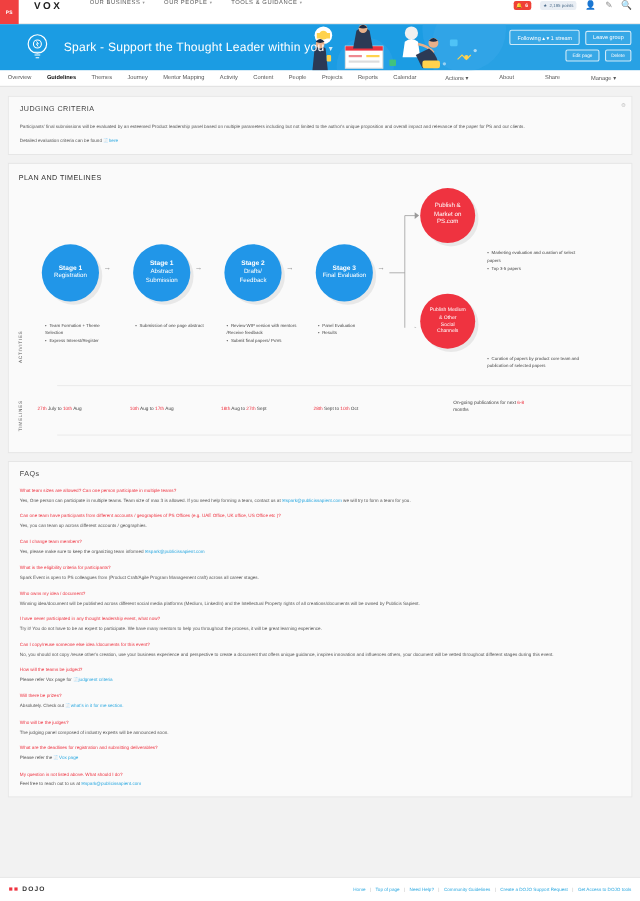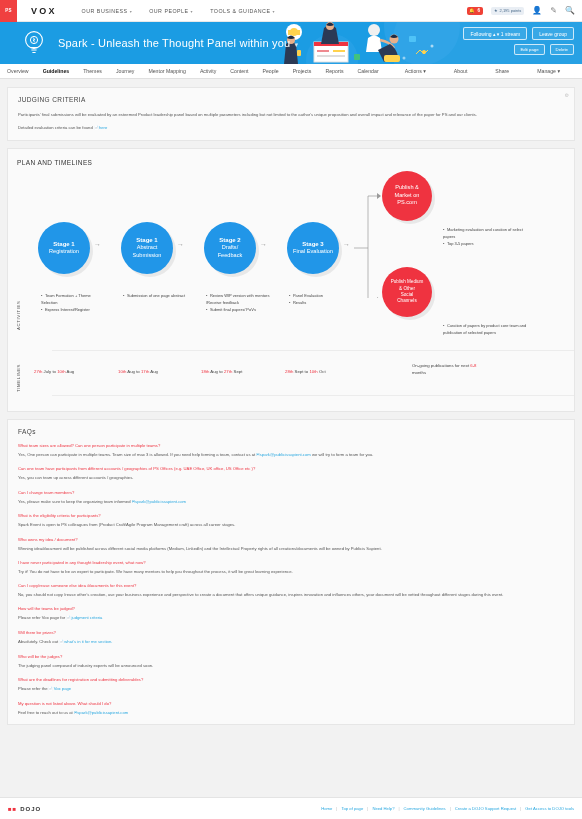--- a/index.html
+++ b/index.html
@@ -6,21 +6,21 @@
   html, body {
     width: 582px; height: 819px;
     font-family: "Liberation Sans", sans-serif;
     background: #f2f2f2;
     overflow: hidden;
   }
 
   
   .topnav {
     height: 22px; background: #ffffff;
-    display: flex; align-items: center;
+    display: flex; 
     border-bottom: 1px solid #e8e8e8;
     position: relative;
   }
   .ps-logo {
     width: 17px; height: 22px; background: #f04040;
     color: #fff; font-size: 4.5px; line-height: 5px;
     display: flex; flex-direction: column; align-items: center;
     justify-content: center; font-weight: bold; letter-spacing: .3px;
   }
   .vox-logo {
@@ -223,21 +223,21 @@
 <div class="banner">
   <div class="bulb-icon">
     <svg width="24" height="26" viewBox="0 0 24 26">
       <circle cx="12" cy="10" r="8.4" fill="none" stroke="#ffffff" stroke-width="1.1"></circle>
       <circle cx="12" cy="10" r="3.6" fill="none" stroke="#ffffff" stroke-width="1"></circle>
       <path d="M11.2 7.6 L12.9 9.9 L11.1 9.9 L12.6 12.3" fill="none" stroke="#ffffff" stroke-width=".9"></path>
       <path d="M8.8 17.5 h6.4 M9.4 20 h5.2 M10.4 22.5 h3.2" stroke="#ffffff" stroke-width="1" fill="none"></path>
     </svg>
   </div>
   <div class="banner-title">
-    <span>Spark - Unleash the Thought Panel within you</span><span class="caret">▾</span>
+    <span>Spark - Support the Thought Leader within you</span><span class="caret">▾</span>
   </div>
 
   <svg class="banner-art" viewBox="0 0 200 42">
     <circle cx="150" cy="5" r="38" fill="#3aa9ea" opacity=".45"></circle>
     <circle cx="60" cy="38" r="26" fill="#3aa9ea" opacity=".35"></circle>
 
     <circle cx="22" cy="10" r="8" fill="#ffffff"></circle>
     <path d="M16 8 h12 v5 h-12z" fill="#ffd24d"></path>
     <circle cx="22" cy="10" r="4" fill="#ffd24d"></circle>
 

